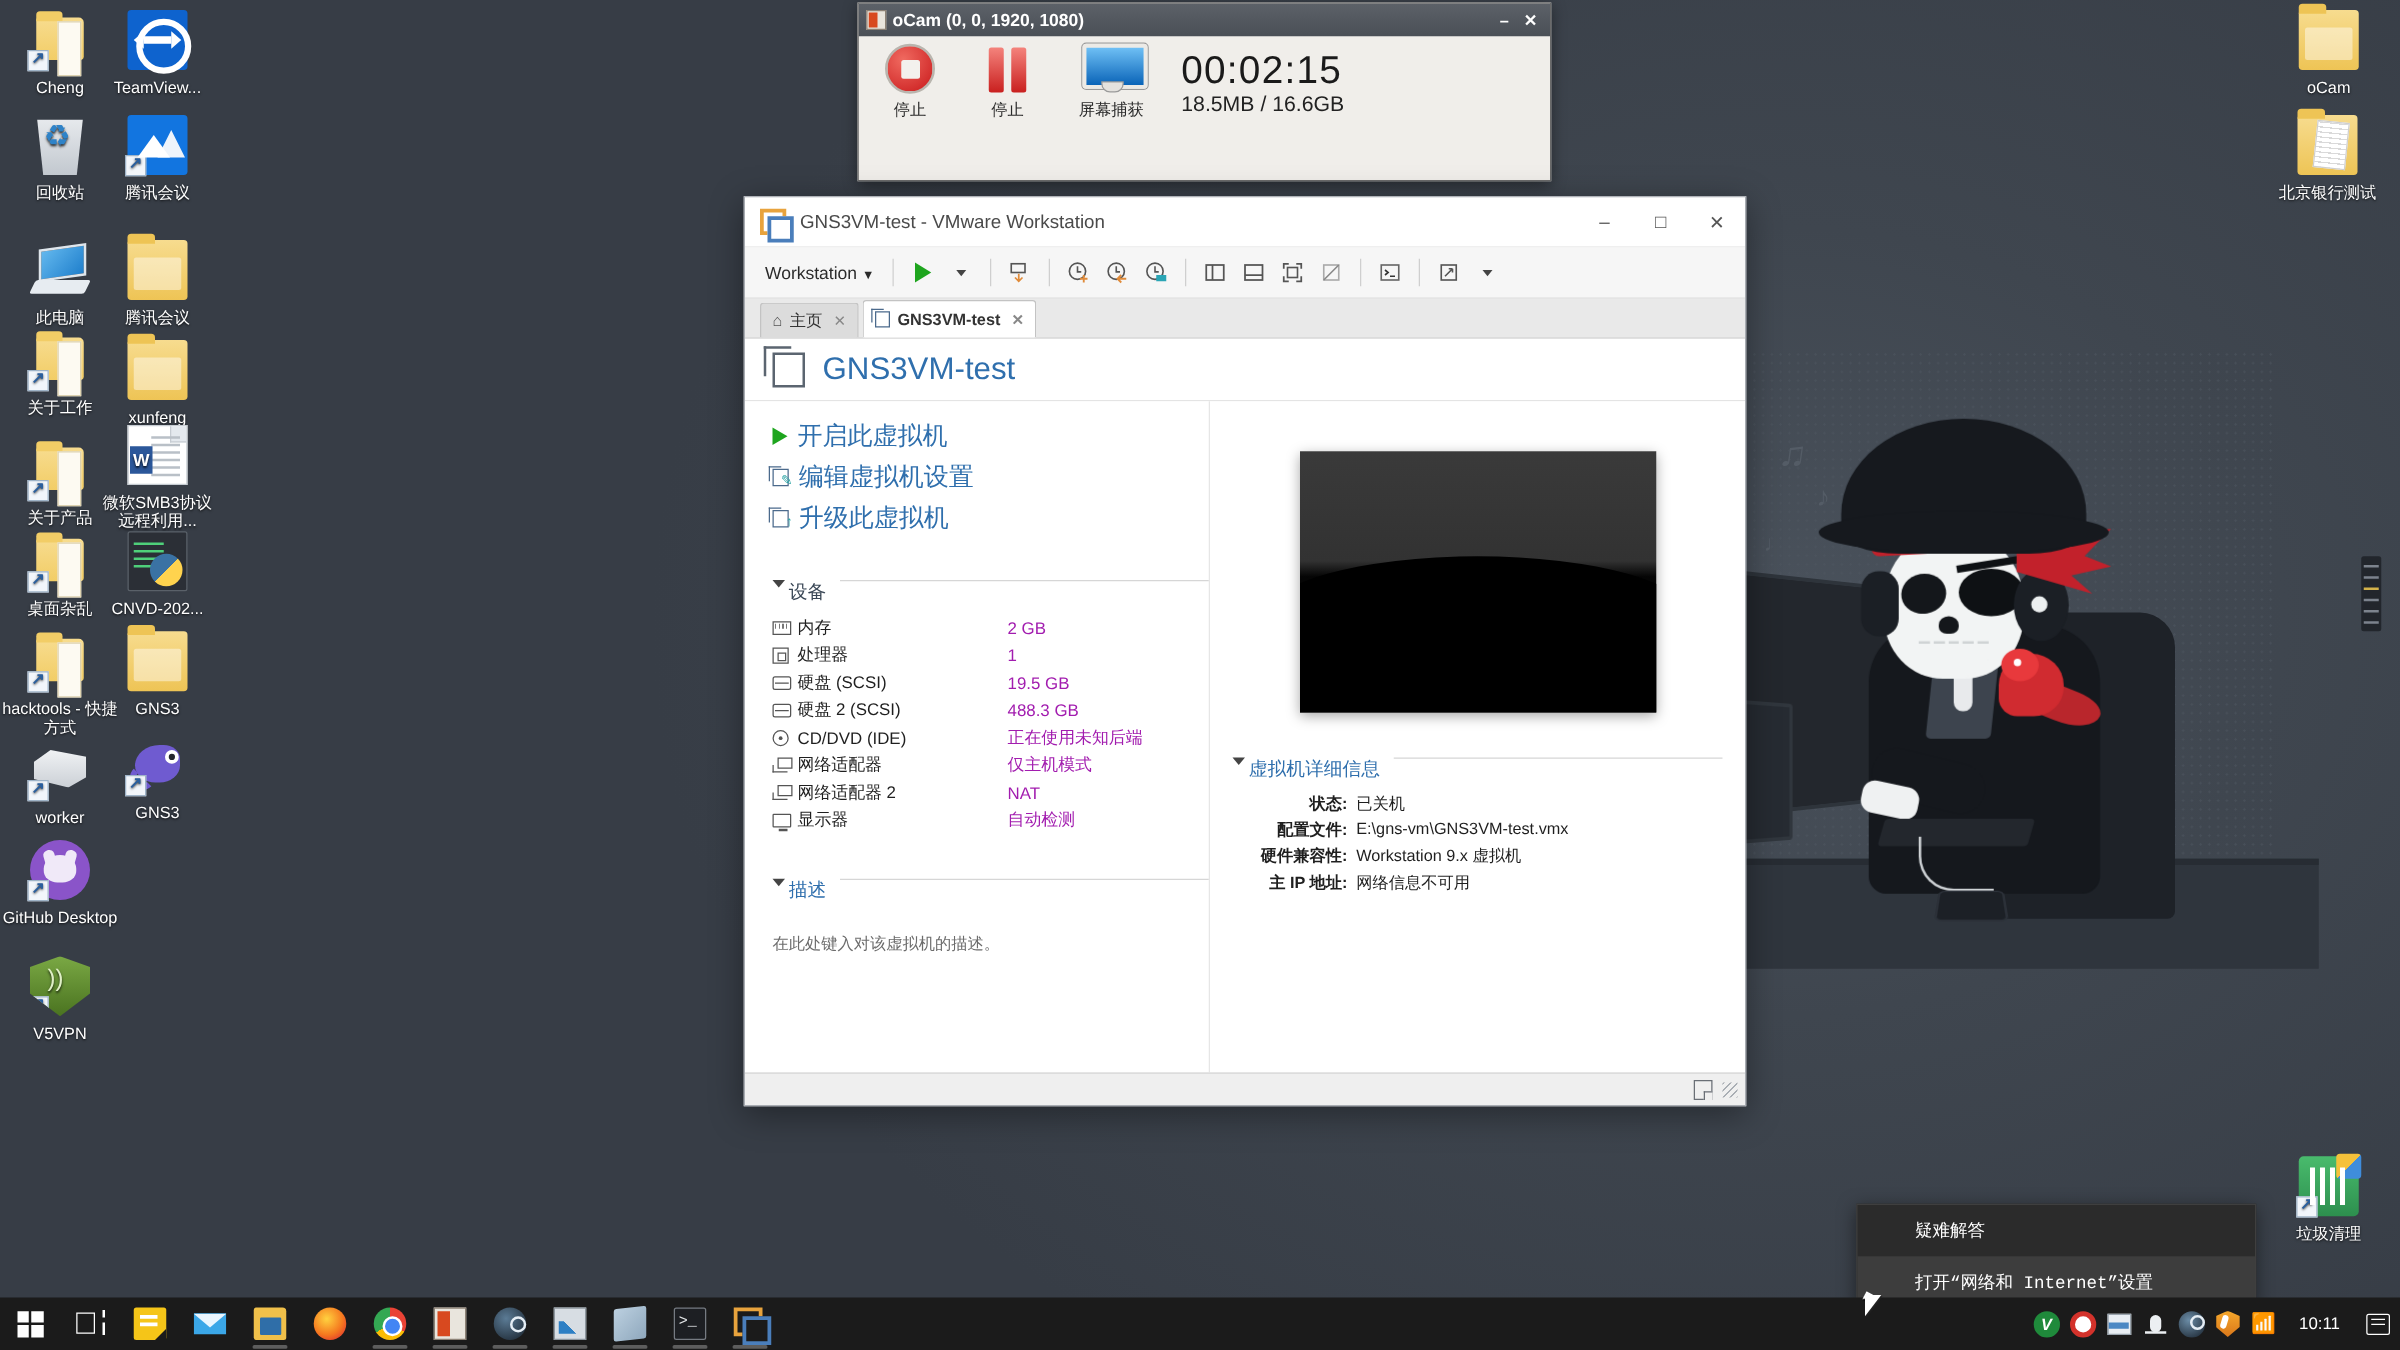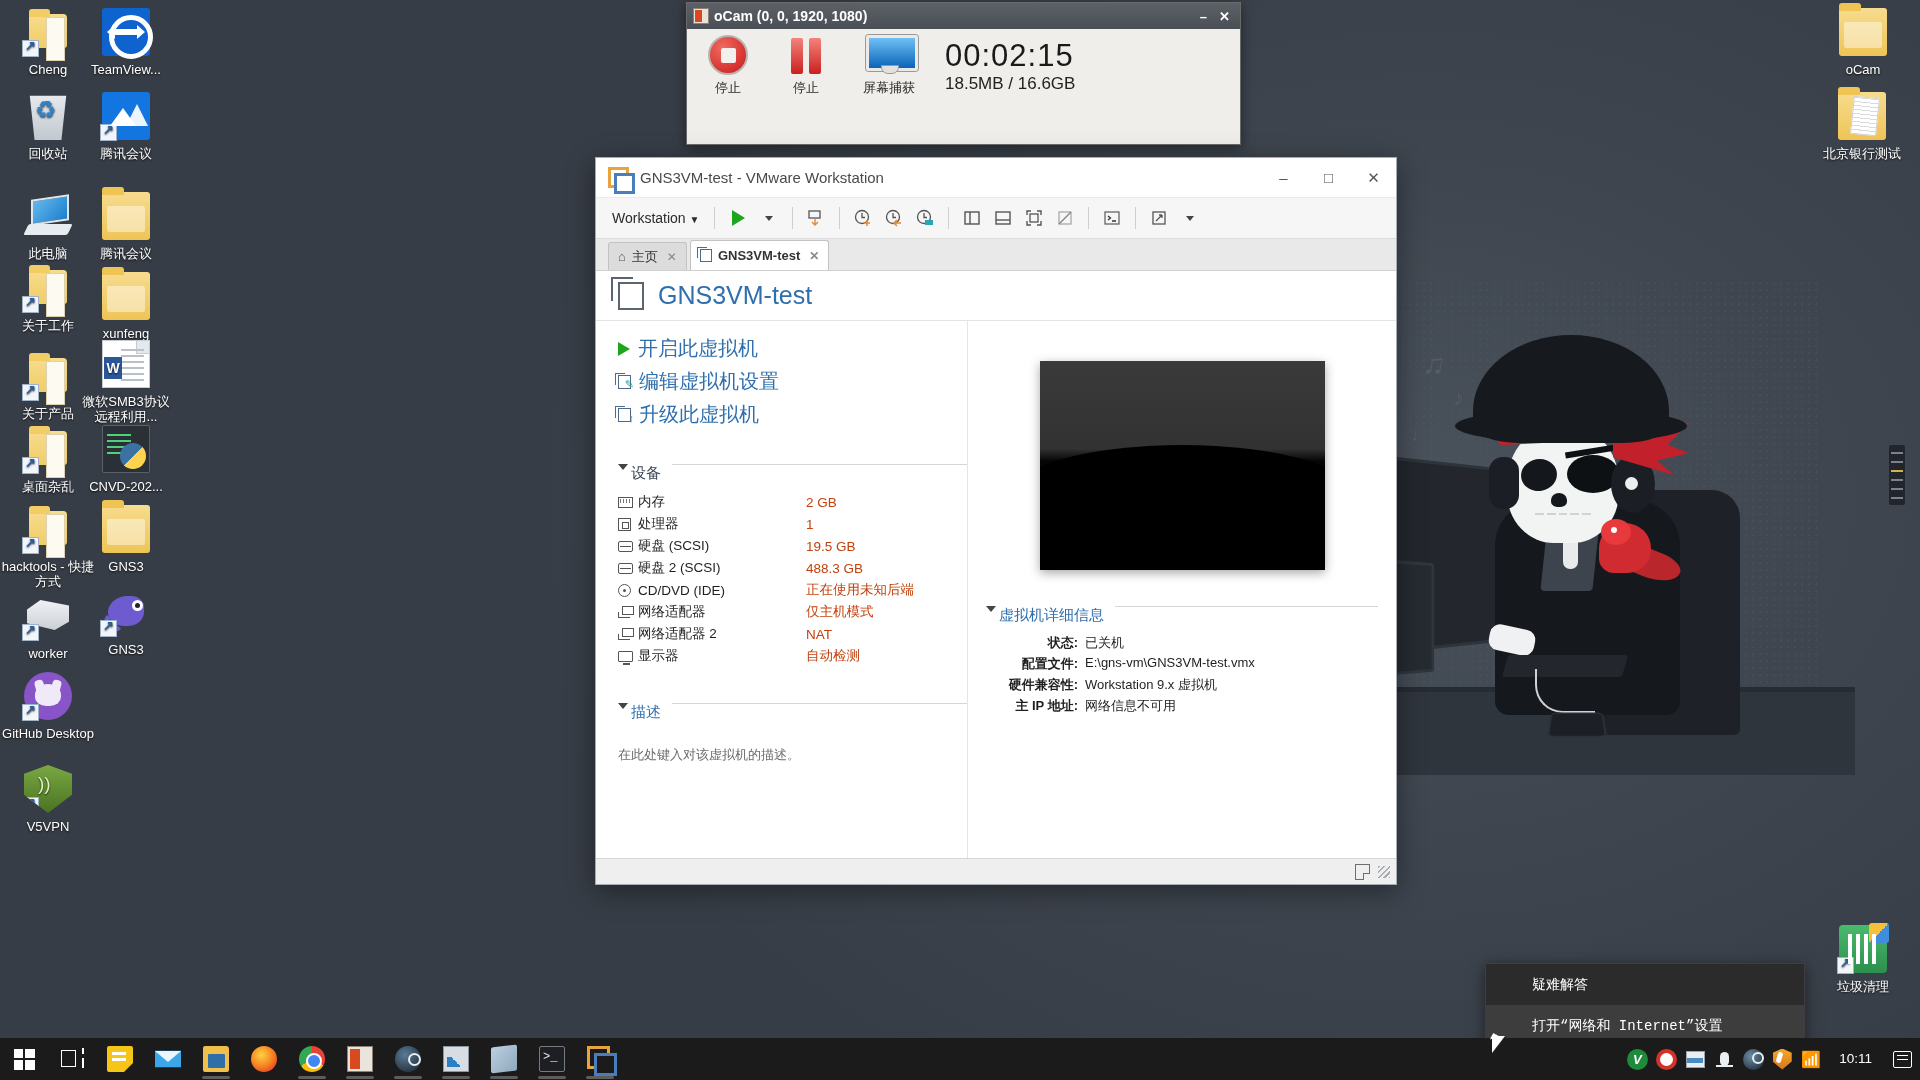--- a/index.html
+++ b/index.html
@@ -488,21 +488,21 @@
   .vm-section { margin-top:22px; }
   .vm-sec-head { display:flex; align-items:flex-start; gap:3px;margin-top:36px; }
   .vm-sec-head .tri { width:0;height:0;border-top:6px solid #444;border-left:5px solid transparent;border-right:5px solid transparent; }
   .vm-sec-head .txt { font-size:15px; color:#3a4756; white-space:nowrap; }
   .vm-sec-head .rule { flex:1; height:1px; background:#d6d6d6; margin-left:8px; }
 
   .dev-list { margin-top:8px; }
   .dev-row { display:flex; align-items:center; height:22px; font-size:13.5px; color:#1f1f1f; }
   .dev-row .ic { width:20px; display:flex; align-items:center; }
   .dev-row .nm { width:168px; }
-  .dev-row .vl { color:#c2410c; }
+  .dev-row .vl { color:#a21caf; }
   .ic-mem { width:15px;height:11px;background:#fff;border:1.4px solid #555; position:relative; }
   .ic-mem:after{content:"";position:absolute;left:1px;top:1px;right:1px;height:4px;background:repeating-linear-gradient(90deg,#777 0 1px,transparent 1px 3px);}
   .ic-cpu { width:13px;height:13px;border:1.4px solid #555; position:relative; }
   .ic-cpu:after{content:"";position:absolute;left:3px;top:3px;width:5px;height:5px;border:1.2px solid #555;}
   .ic-hdd { width:15px;height:11px;border:1.4px solid #555;border-radius:2px;position:relative; }
   .ic-hdd:after{content:"";position:absolute;left:1px;top:4px;right:1px;height:1px;background:#555;}
   .ic-cd { width:13px;height:13px;border:1.4px solid #555;border-radius:50%;position:relative; }
   .ic-cd:after{content:"";position:absolute;left:4px;top:4px;width:3px;height:3px;background:#555;border-radius:50%;}
   .ic-net { width:15px;height:12px;position:relative; }
   .ic-net:before{content:"";position:absolute;left:4px;top:0;width:10px;height:7px;border:1.4px solid #555;}

